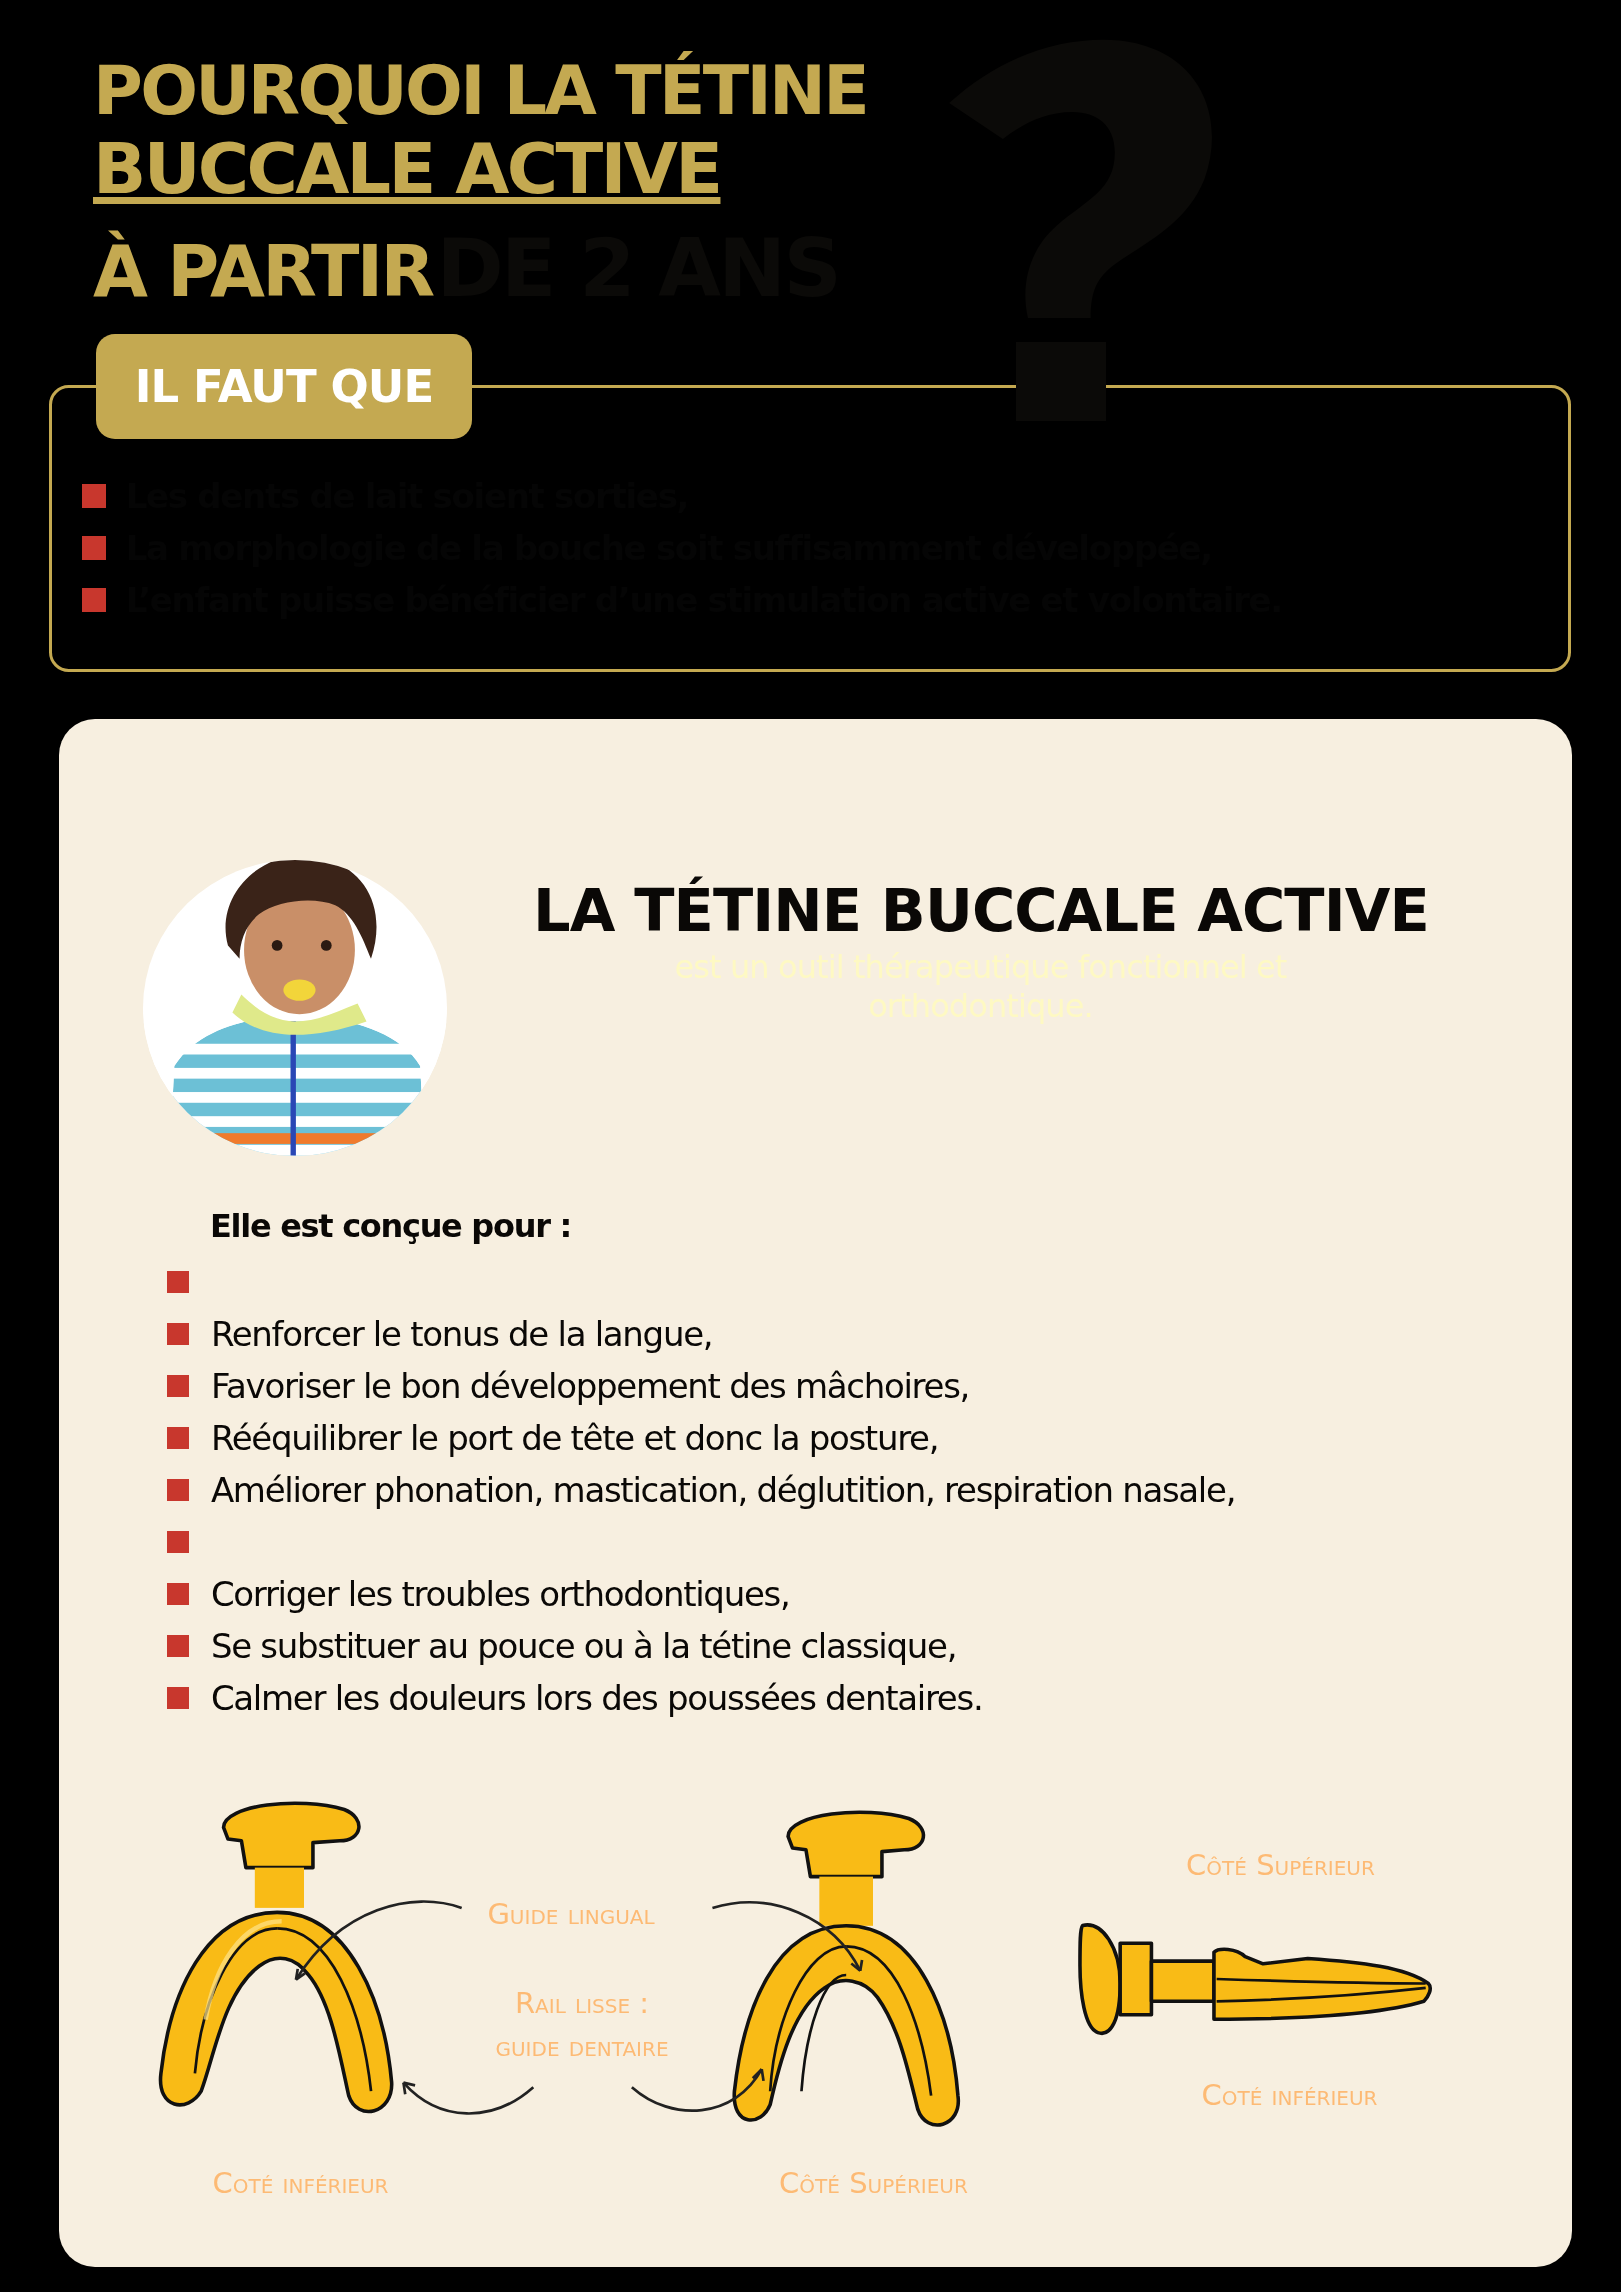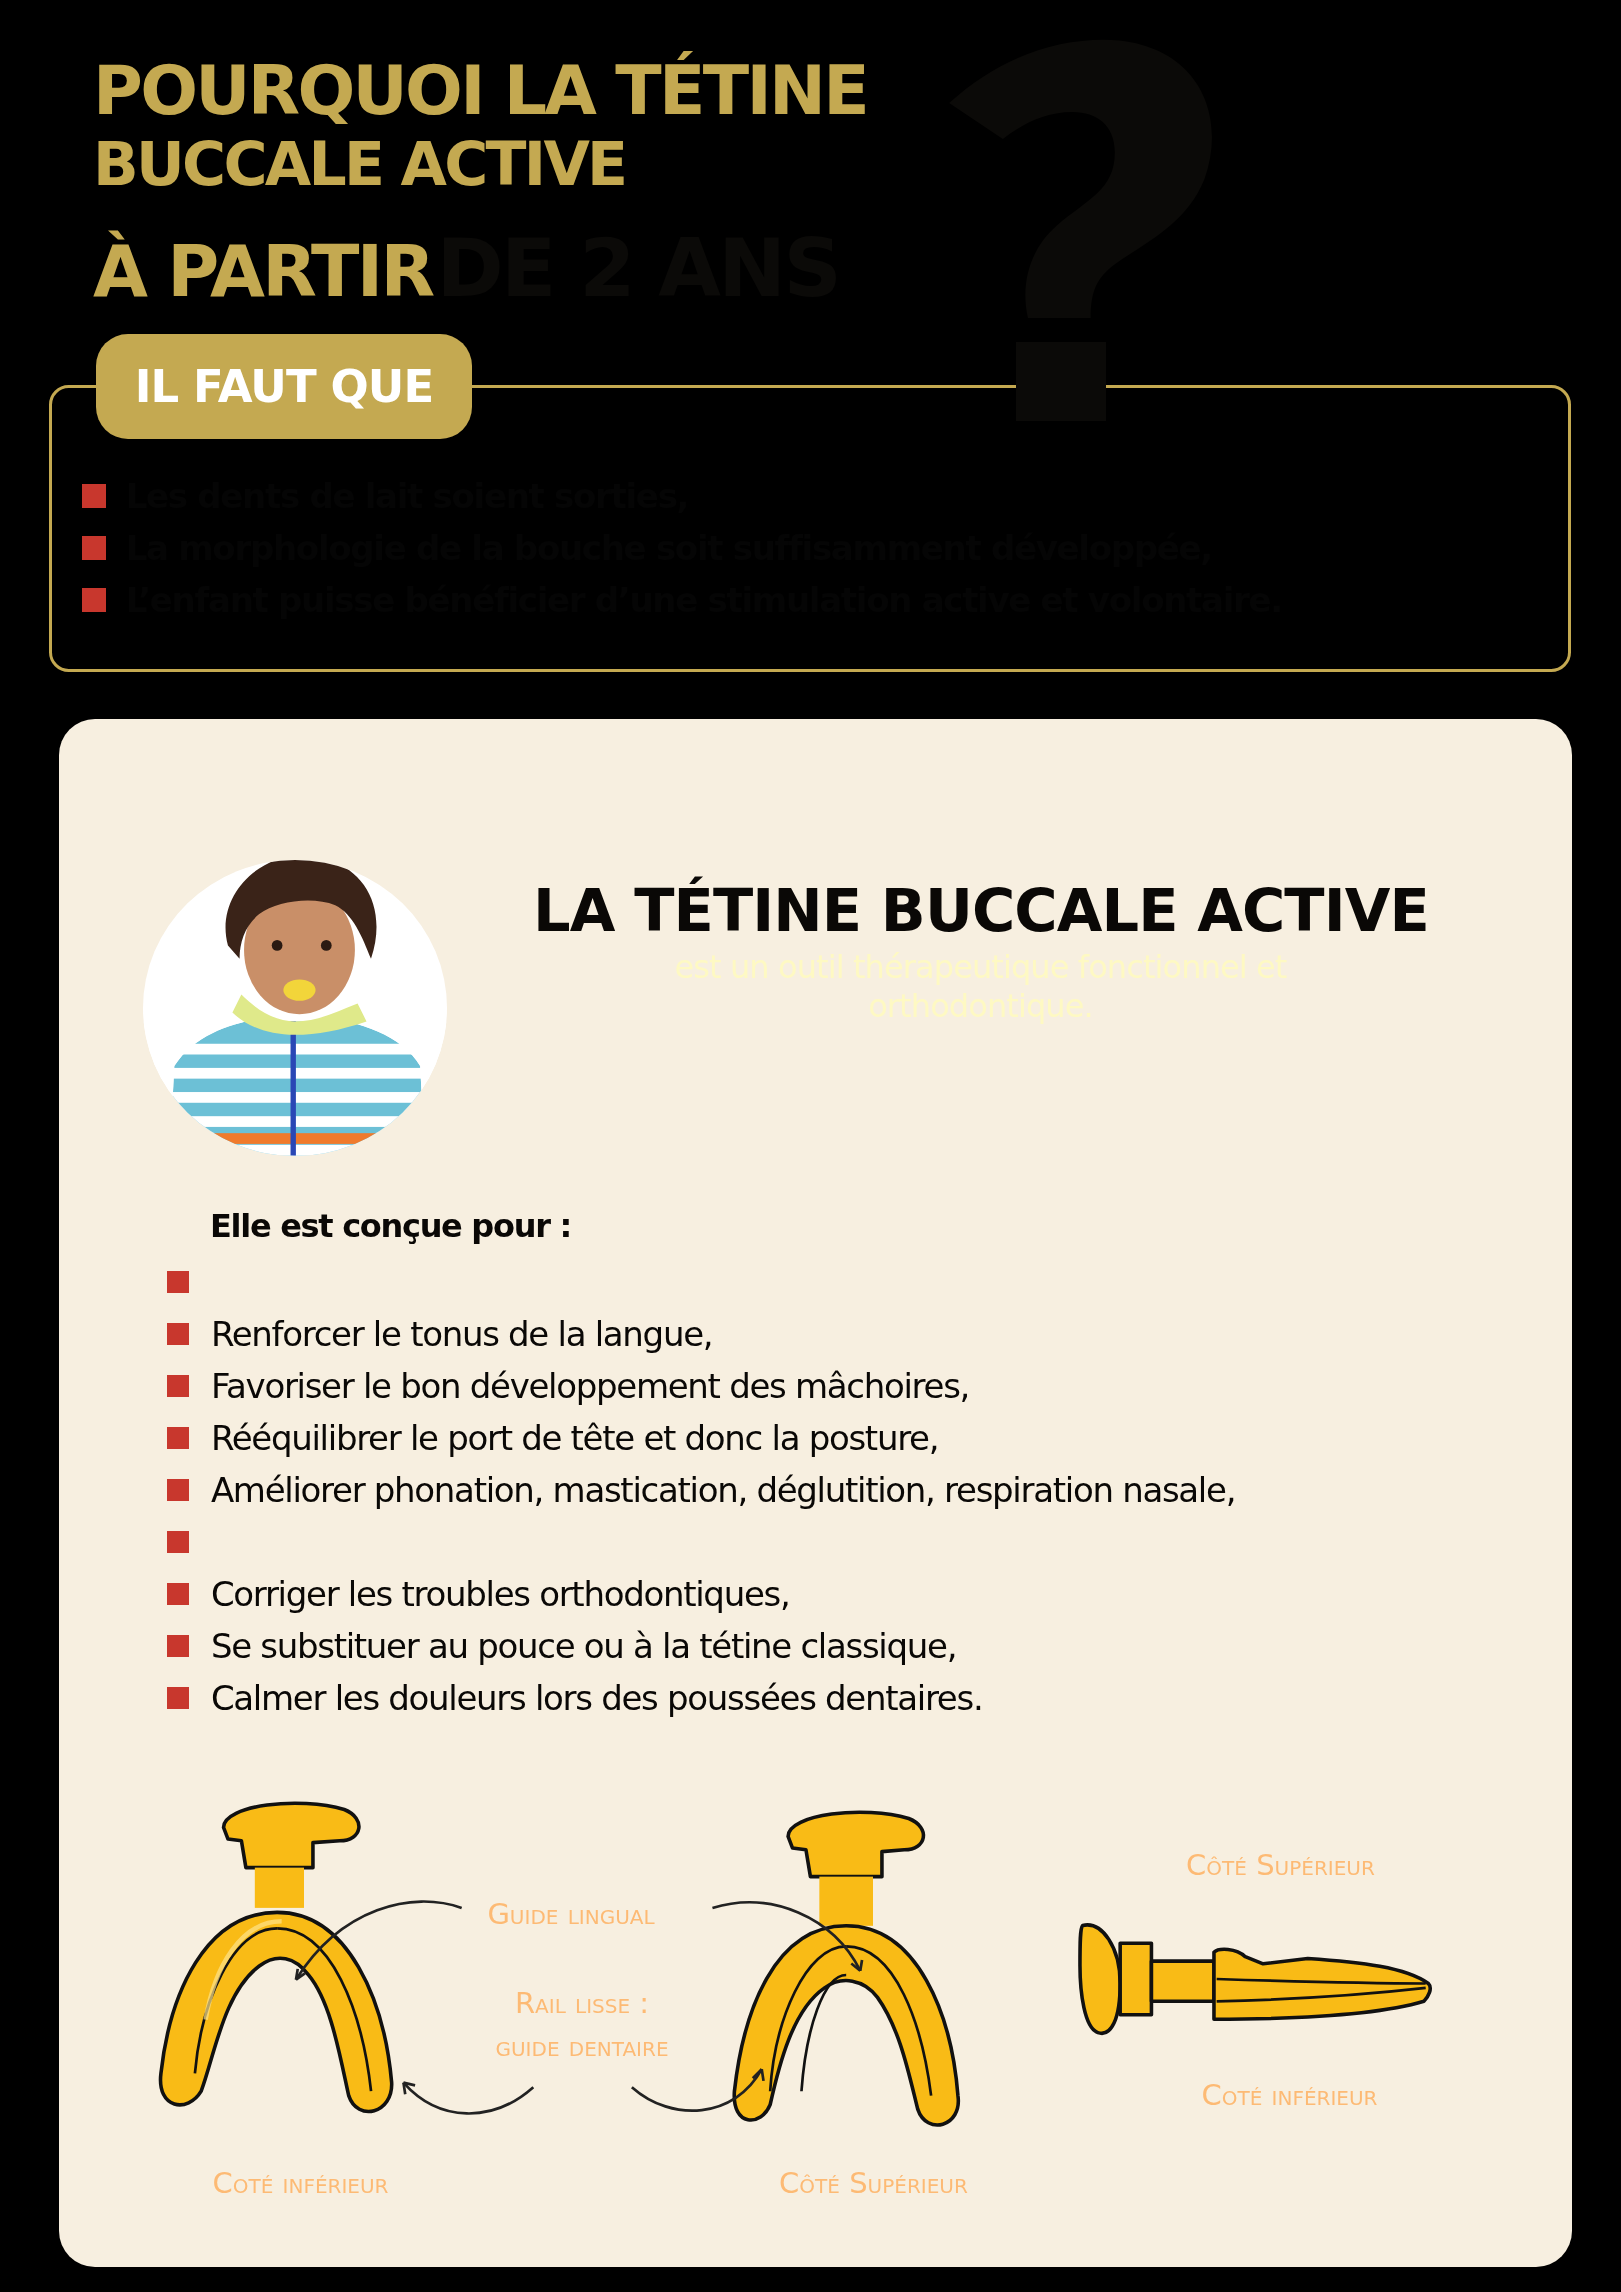--- a/index.html
+++ b/index.html
@@ -21,21 +21,21 @@
   }
 
   
   .frame {
     position:absolute; left:49px; top:385px; width:1522px; height:287px;
     border:3.6px solid #c4a951; border-radius:19.7px; box-sizing:border-box;
   }
   .qdot { position:absolute; left:1016px; top:342px; width:90px; height:79px; background:#0b0a08; }
   .badge {
     position:absolute; left:96px; top:334px; width:376px; height:105px;
-    background:#c4a951; border-radius:32px;
+    background:#c4a951; border-radius:19px;
     display:flex; align-items:center; justify-content:center;
   }
   .badge span {
     font-family:"DejaVu Sans", sans-serif; font-weight:bold; color:#fff;
     font-size:45px; letter-spacing:-0.9px;
   }
   .req-list { position:absolute; left:82px; top:470px; margin:0; padding:0; list-style:none; }
   .req-list li {
     display:flex; align-items:center; height:52px;
     font-family:"DejaVu Sans", sans-serif; font-weight:bold; font-size:34px; color:#050505;
@@ -85,21 +85,21 @@
 </head>
 <body>
 
 <div class="qmark">
   <svg width="296" height="412" viewBox="0 0 330 460">
     <path d="M20 95 C80 40 150 20 210 25 C300 35 330 110 305 180 C285 230 240 250 205 275 C185 290 178 305 178 335 L108 335 C100 300 108 260 140 232 C175 202 205 192 205 150 C205 120 185 105 158 105 C125 105 100 120 80 135 Z" fill="#0b0a08"></path>
   </svg>
 </div>
 
 <div class="title-line" style="top:57px; font-size:68px;">POURQUOI LA TÉTINE</div>
-<div class="title-line" style="top:134px; font-size:60px;">BUCCALE ACTIVE</div>
+<div class="title-line" style="top:134px; font-size:70px;text-decoration:underline;">BUCCALE ACTIVE</div>
 <div style="position:absolute; left:93px; top:228px; white-space:nowrap;">
   <span class="title-line" style="position:static; font-size:71px;">À PARTIR</span>
   <span class="title-line title-dark" style="position:static; font-size:81px;">DE 2 ANS</span>
 </div>
 
 <div class="frame"></div>
 <div class="qdot"></div>
 <div class="badge">
   <span>IL FAUT QUE</span>
 </div>

